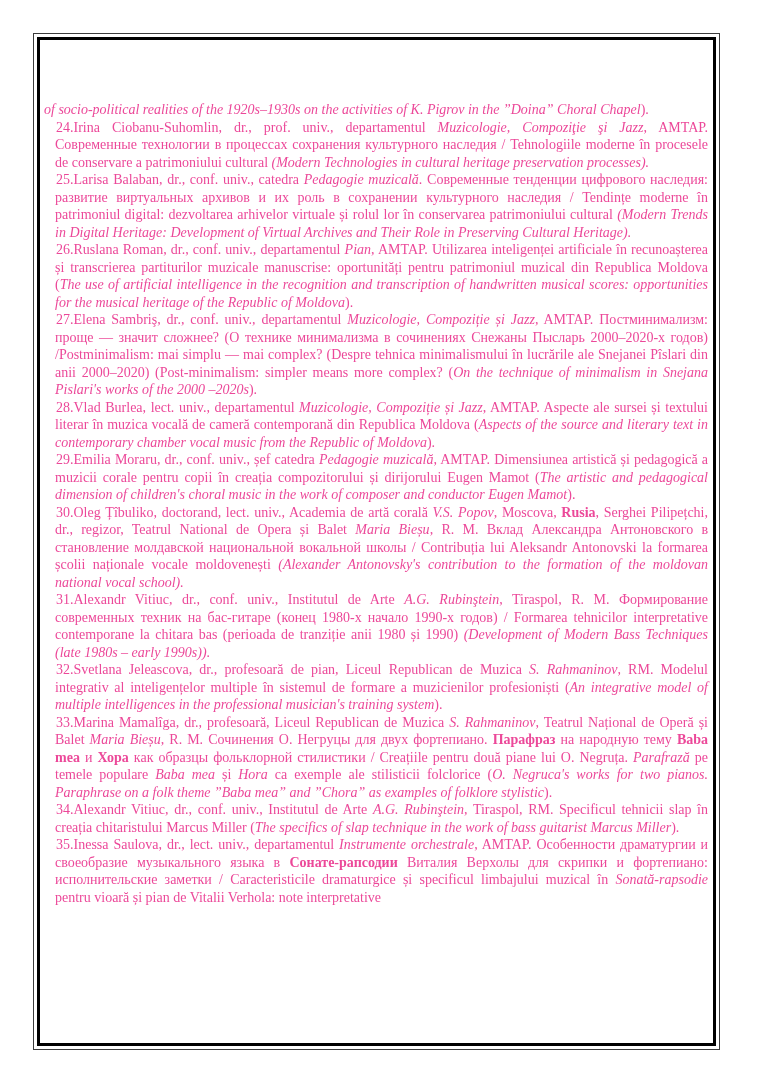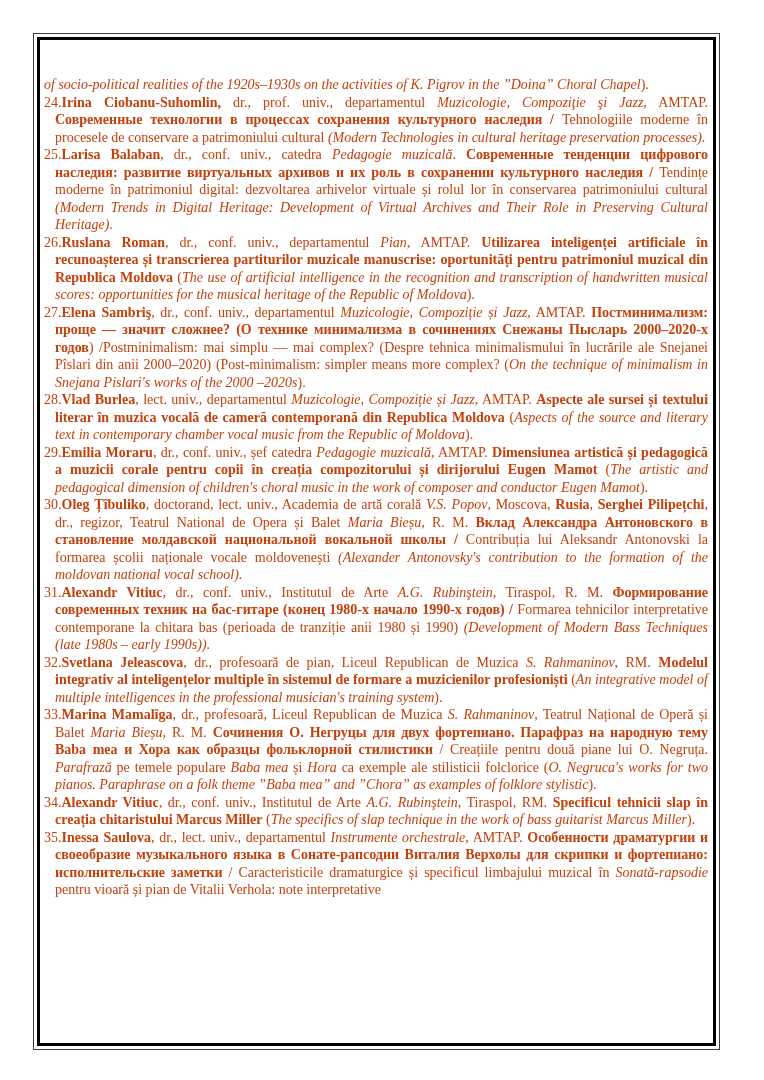--- a/index.html
+++ b/index.html
@@ -22,42 +22,42 @@
     height: 1009px;
     border: 3px solid #000000;
     outline: 1px solid #3c3c3c;
     outline-offset: 3px;
     box-sizing: border-box;
     background: #ffffff;
   }
   .content {
     position: absolute;
     left: 4px;
-    top: 36px;
+    top: 61px;
     right: 5px;
     font-family: "Liberation Serif", "DejaVu Serif", serif;
     font-size: 14px;
     line-height: 17.5px;
-    color: #c2410c;
+    color: #ec4899;
     text-align: justify;
   }
   .content p { margin: 0; }
   .intro {
     margin-left: 16px;
   }
   .item {
     padding-left: 11px;
     text-indent: -11px;
   }
   .seg.r  { font-weight: normal; font-style: normal; }
-  .seg.b  { font-weight: bold; }
+  .seg.b  { font-weight: normal; }
   .seg.i  { font-style: italic; }
   .seg.bi { font-weight: bold; }
   .seg.bu { font-weight: bold; }
-  .num    { font-weight: normal; }
+  .num    { font-weight: normal; margin-left: 12px; }
 </style>
 </head>
 <body>
 
 <div class="page">
   <div class="frame">
     <div class="content">
       <p class="intro"><span class="seg i">of socio-political realities of the 1920s–1930s on the activities of K. Pigrov in the ”Doina” Choral Chapel</span><span class="seg r">).</span></p>
       <div>
           <p class="item"><span class="seg r num">24.</span><span class="seg b">Irina Ciobanu-Suhomlin,</span><span class="seg r"> dr., prof. univ., departamentul </span><span class="seg i">Muzicologie, Compoziţie şi Jazz</span><span class="seg r">, AMTAP. </span><span class="seg b">Современные технологии в процессах сохранения культурного наследия / </span><span class="seg r">Tehnologiile moderne în procesele de conservare a patrimoniului cultural </span><span class="seg i">(Modern Technologies in cultural heritage preservation processes).</span></p>

